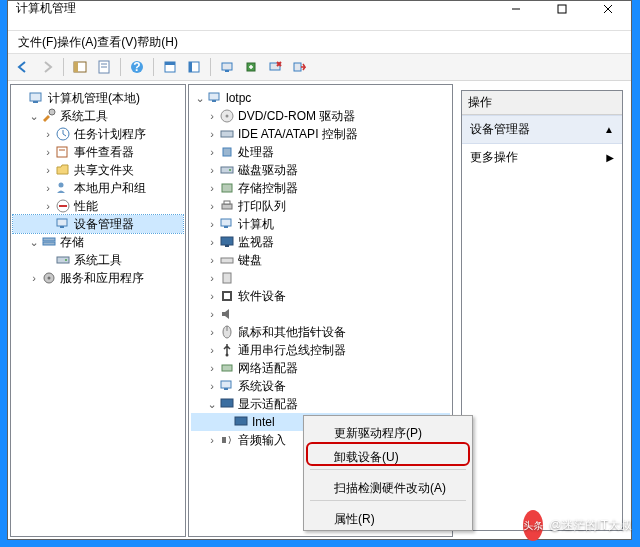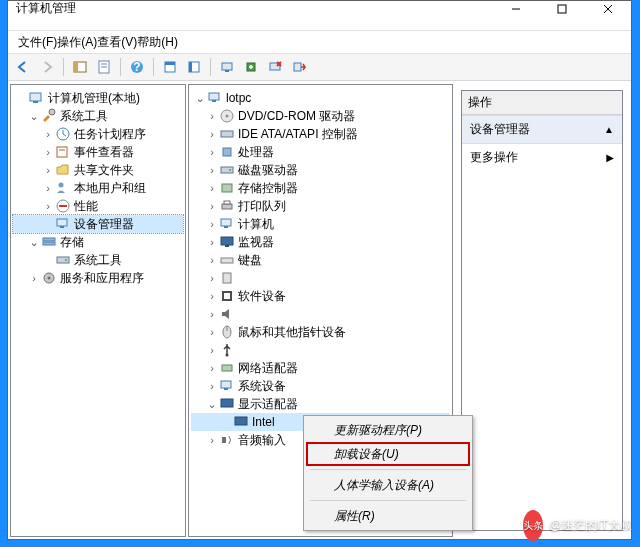--- a/index.html
+++ b/index.html
@@ -25,22 +25,22 @@
     .chev { font-size: 10px; }
     .tree { padding: 4px 2px; }
     .node { display: flex; align-items: center; height: 18px; padding: 0 2px; white-space: nowrap; cursor: default; }
     .toggle { width: 14px; text-align: center; color: #606060; font-size: 11px; }
     .ico { width: 16px; height: 16px; margin-right: 3px; display: flex; align-items: center; justify-content: center; }
     .node.selected { background: #cde8ff; outline: 1px dotted #5aa7e0; }
     .node.highlighted { background: #cde8ff; }
     .indent-1 { padding-left: 14px; }
     .indent-2 { padding-left: 28px; }
     .context-menu { position: absolute; left: 303px; top: 415px; width: 170px; background: #f2f2f2; border: 1px solid #a0a0a0; box-shadow: 2px 2px 3px rgba(0,0,0,.25); padding: 2px; }
-    .menu-row { height: 24px; display: flex; align-items: center; padding: 0 14px 0 28px; cursor: default; font-style: italic; }
-    .menu-row.hl { outline: 2px solid #c00; outline-offset: -2px; }
+    .menu-row { height: 24px; display: flex; align-items: flex-end; padding: 0 14px 0 28px; cursor: default; }
+    .menu-row.hl { outline: 2px solid #c00; outline-offset: -2px; border-radius: 6px; }
     .menu-sep { height: 1px; background: #d0d0d0; margin: 3px 4px; }
     .watermark { position: absolute; right: 8px; bottom: 6px; color: #fff; font-size: 13px; display: flex; align-items: center; gap: 6px; text-shadow: 0 1px 2px rgba(0,0,0,.5); }
     .wm-badge { width: 20px; height: 31px; border-radius: 50%; background: #ed4040; color: #fff; display: flex; align-items: center; justify-content: center; font-size: 10px; }
   </style>
 </head>
 <body>
 
 <div class="window">
 
   <div class="titlebar">
@@ -393,20 +393,21 @@
             <span>鼠标和其他指针设备</span>
           </div>
         <div class="node indent-1">
             <span class="toggle">›</span>
             <span class="ico">
               <svg width="16" height="16">
                 <path d="M8 2 L8 12 M8 4 L5 7 M8 4 L11 7" fill="none" stroke="#404040" stroke-width="1.5"></path>
                 <circle cx="8" cy="13" r="1.5" fill="#404040"></circle>
               </svg>
             </span>
+            <span>通用串行总线控制器</span>
           </div>
         <div class="node indent-1">
             <span class="toggle">›</span>
             <span class="ico">
               <svg width="16" height="16">
                 <rect x="3" y="5" width="10" height="6" fill="#b8d0b8" stroke="#5a8a5a"></rect>
               </svg>
             </span>
             <span>网络适配器</span>
           </div>
@@ -468,21 +469,21 @@
 
 <div class="context-menu">
   <div class="menu-row">
       <span>更新驱动程序(P)</span>
     </div>
   <div class="menu-row hl">
       <span>卸载设备(U)</span>
     </div>
   <div class="menu-sep"></div>
   <div class="menu-row">
-      <span>人体学输入设备(A)</span>
+      <span>扫描检测硬件改动(A)</span>
     </div>
   <div class="menu-sep"></div>
   <div class="menu-row">
       <span>属性(R)</span>
     </div>
 </div>
 
 <div class="watermark">
   <span class="wm-badge">头条</span>
   <span>@迷茫的IT大叔</span>

